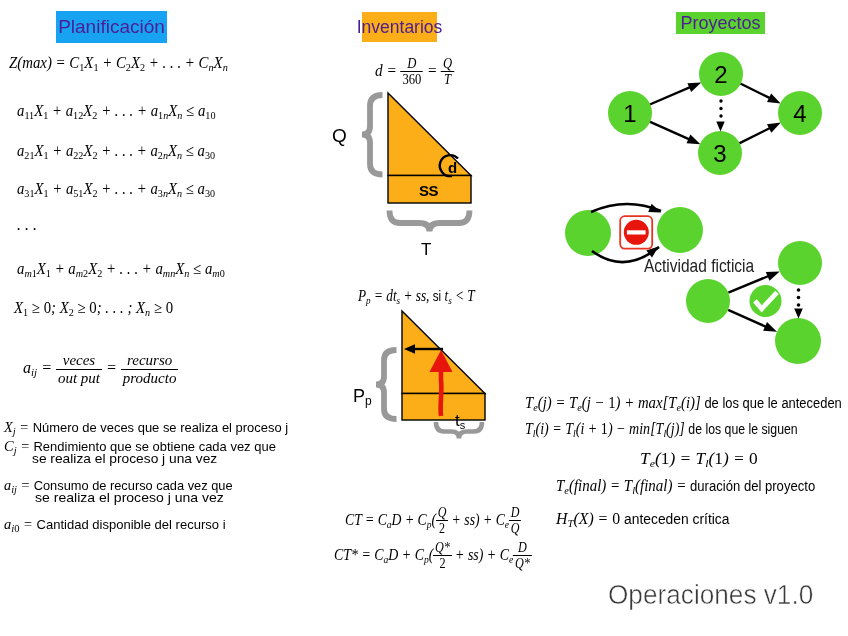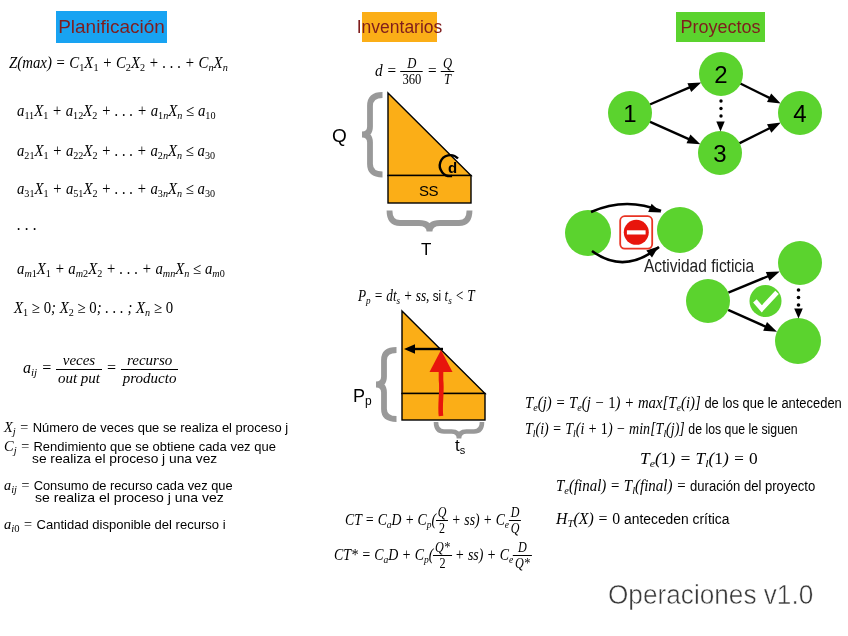--- a/index.html
+++ b/index.html
@@ -5,29 +5,29 @@
  font-family:"Liberation Sans",sans-serif;color:#000}
 svg{z-index:1}
 .m,.t,.hd{z-index:2}
 .m{position:absolute;font-family:"Liberation Serif",serif;font-style:italic;
  font-size:16px;white-space:nowrap;line-height:1}
 .m sub{font-size:11px;line-height:0;vertical-align:-3px;letter-spacing:0}
 .s{font-family:"Liberation Sans",sans-serif;font-style:normal}
 .u{font-style:normal}
 .t{position:absolute;font-family:"Liberation Sans",sans-serif;white-space:nowrap;line-height:1}
 .hd{position:absolute;display:flex;align-items:center;justify-content:center;
- font-size:19px;color:#7f1d1d}
+ font-size:19px;color:#4c1d95}
 .fr{display:inline-block;vertical-align:middle;text-align:center}
 .fr > span{display:block;line-height:1.1;padding:0 2px}
 .fr > span:first-child{border-bottom:1.4px solid #000}
 </style></head>
 <body>
 <div class="hd" style="left:56px;top:11px;width:111px;height:32px;background:#18A3F2">Planificación</div>
 <div class="hd" style="left:362px;top:12px;width:75px;height:30px;background:#FBAE17;font-size:17.5px">Inventarios</div>
-<div class="hd" style="left:676px;top:12px;width:89px;height:30px;background:#5BD32E;font-size:18px">Proyectos</div>
+<div class="hd" style="left:676px;top:12px;width:89px;height:22px;background:#5BD32E;font-size:18px">Proyectos</div>
 
 <div class="m" style="left:9px;top:55px;transform:scaleX(0.928);transform-origin:0 0">Z(<i>max</i>) = C<sub><span class="u">1</span></sub>X<sub><span class="u">1</span></sub> + C<sub><span class="u">2</span></sub>X<sub><span class="u">2</span></sub> + . . . + C<sub>n</sub>X<sub>n</sub></div>
 <div class="m" style="left:17px;top:103px;transform:scaleX(0.925);transform-origin:0 0">a<sub><span class="u">11</span></sub>X<sub><span class="u">1</span></sub> + a<sub><span class="u">12</span></sub>X<sub><span class="u">2</span></sub> + . . . + a<sub><span class="u">1</span>n</sub>X<sub>n</sub> ≤ a<sub><span class="u">10</span></sub></div>
 <div class="m" style="left:17px;top:143px;transform:scaleX(0.921);transform-origin:0 0">a<sub><span class="u">21</span></sub>X<sub><span class="u">1</span></sub> + a<sub><span class="u">22</span></sub>X<sub><span class="u">2</span></sub> + . . . + a<sub><span class="u">2</span>n</sub>X<sub>n</sub> ≤ a<sub><span class="u">30</span></sub></div>
 <div class="m" style="left:17px;top:181px;transform:scaleX(0.921);transform-origin:0 0">a<sub><span class="u">31</span></sub>X<sub><span class="u">1</span></sub> + a<sub><span class="u">51</span></sub>X<sub><span class="u">2</span></sub> + . . . + a<sub><span class="u">3</span>n</sub>X<sub>n</sub> ≤ a<sub><span class="u">30</span></sub></div>
 <div class="m" style="left:17px;top:217px">. . .</div>
 <div class="m" style="left:17px;top:261px;transform:scaleX(0.924);transform-origin:0 0">a<sub>m<span class="u">1</span></sub>X<sub><span class="u">1</span></sub> + a<sub>m<span class="u">2</span></sub>X<sub><span class="u">2</span></sub> + . . . + a<sub>mn</sub>X<sub>n</sub> ≤ a<sub>m<span class="u">0</span></sub></div>
 <div class="m" style="left:14px;top:300px;transform:scaleX(0.924);transform-origin:0 0">X<sub><span class="u">1</span></sub> ≥ <span class="u">0</span>; X<sub><span class="u">2</span></sub> ≥ <span class="u">0</span>; . . . ; X<sub>n</sub> ≥ <span class="u">0</span></div>
 <div class="m" style="left:23px;top:352px">a<sub>ij</sub> = <span class="fr" style="font-size:15px"><span>veces</span><span>out put</span></span> = <span class="fr" style="font-size:15px"><span>recurso</span><span>producto</span></span></div>
 <div class="m" style="left:4px;top:420px;font-size:15px;transform:scaleX(0.959);transform-origin:0 0">X<sub>j</sub> = <span class="s" style="font-size:13.5px">Número de veces que se realiza el proceso j</span></div>
@@ -37,24 +37,24 @@
 <div class="t" style="left:35px;top:491px;font-size:13.5px;transform:scaleX(1.04);transform-origin:0 0">se realiza el proceso j una vez</div>
 <div class="m" style="left:4px;top:517px;font-size:15px;transform:scaleX(0.965);transform-origin:0 0">a<sub>i<span class="u">0</span></sub> = <span class="s" style="font-size:13.5px">Cantidad disponible del recurso i</span></div>
 
 <div class="m" style="left:375px;top:56px;font-size:17px;transform:scaleX(0.9);transform-origin:0 0">d = <span class="fr" style="font-size:14px"><span>D</span><span><span class="u">360</span></span></span> = <span class="fr" style="font-size:14px"><span>Q</span><span>T</span></span></div>
 <div class="m" style="left:358px;top:288px;transform:scaleX(0.83);transform-origin:0 0">P<sub>p</sub> = dt<sub>s</sub> + ss, <span class="s" style="font-size:14px">si</span> t<sub>s</sub> &lt; T</div>
 <div class="m" style="left:345px;top:505px;transform:scaleX(0.858);transform-origin:0 0">CT = C<sub>a</sub>D + C<sub>p</sub>(<span class="fr" style="font-size:14px"><span>Q</span><span><span class="u">2</span></span></span> + ss) + C<sub>e</sub><span class="fr" style="font-size:14px"><span>D</span><span>Q</span></span></div>
 <div class="m" style="left:334px;top:540px;transform:scaleX(0.868);transform-origin:0 0">CT* = C<sub>a</sub>D + C<sub>p</sub>(<span class="fr" style="font-size:14px"><span>Q*</span><span><span class="u">2</span></span></span> + ss) + C<sub>e</sub><span class="fr" style="font-size:14px"><span>D</span><span>Q*</span></span></div>
 
 <div class="t" style="left:332px;top:126px;font-size:19px">Q</div>
 <div class="t" style="left:421px;top:241px;font-size:17px">T</div>
-<div class="t" style="left:419px;top:183px;font-size:15px;font-weight:normal;letter-spacing:-0.5px">SS</div>
+<div class="t" style="left:419px;top:183px;font-size:15px;font-weight:bold;letter-spacing:-0.5px">SS</div>
 <div class="t" style="left:448px;top:160px;font-size:15px;font-weight:bold">d</div>
 <div class="t" style="left:353px;top:387px;font-size:18px">P<span style="font-size:12px;vertical-align:-3px">p</span></div>
-<div class="t" style="left:455px;top:437px;font-size:17px">t<span style="font-size:11px;vertical-align:-3px">s</span></div>
+<div class="t" style="left:455px;top:412px;font-size:17px">t<span style="font-size:11px;vertical-align:-3px">s</span></div>
 
 <div class="t" style="left:644px;top:256px;font-size:19px;color:#222;transform:scaleX(0.815);transform-origin:0 0">Actividad ficticia</div>
 <div class="m" style="left:525px;top:395px;transform:scaleX(0.924);transform-origin:0 0">T<sub>e</sub>(j) = T<sub>e</sub>(j − <span class="u">1</span>) + <i>max</i>[T<sub>e</sub>(i)] <span class="s" style="font-size:14px">de los que le anteceden</span></div>
 <div class="m" style="left:525px;top:421px;transform:scaleX(0.878);transform-origin:0 0">T<sub>l</sub>(i) = T<sub>l</sub>(i + <span class="u">1</span>) − <i>min</i>[T<sub>l</sub>(j)] <span class="s" style="font-size:14px">de los que le siguen</span></div>
 <div class="m" style="left:640px;top:451px;transform:scaleX(1.083);transform-origin:0 0">T<sub>e</sub>(<span class="u">1</span>) = T<sub>l</sub>(<span class="u">1</span>) = <span class="u">0</span></div>
 <div class="m" style="left:556px;top:478px;transform:scaleX(0.935);transform-origin:0 0">T<sub>e</sub>(final) = T<sub>l</sub>(final) = <span class="s" style="font-size:14px">duración del proyecto</span></div>
 <div class="m" style="left:556px;top:511px;transform:scaleX(0.988);transform-origin:0 0">H<sub>T</sub>(X) = <span class="u">0</span> <span class="s" style="font-size:14px">anteceden crítica</span></div>
 <div class="t" style="left:608px;top:582px;font-size:27px;color:#3a3a3a;-webkit-text-stroke:0.5px #fff;transform:scaleX(0.97);transform-origin:0 0">Operaciones v1.0</div>
 
 <svg width="848" height="636" style="position:absolute;left:0;top:0">

